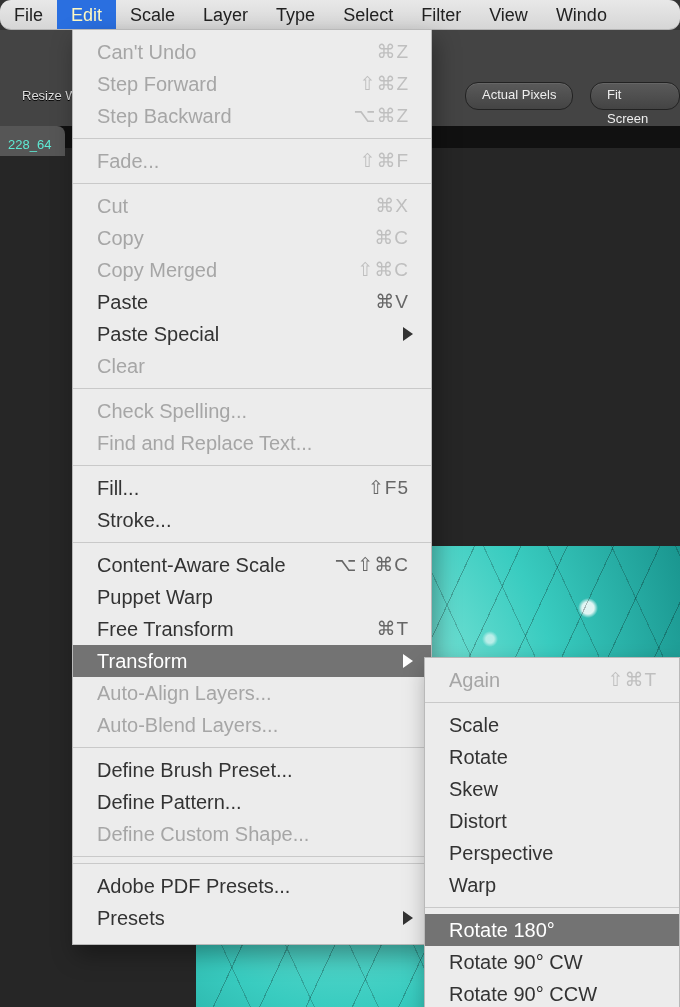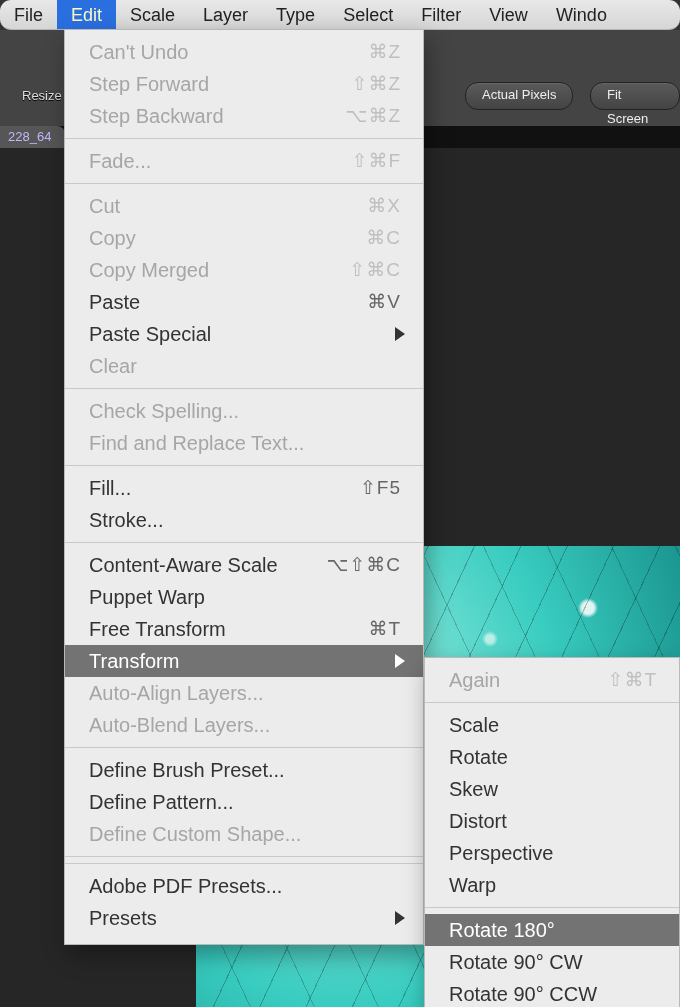--- a/index.html
+++ b/index.html
@@ -77,23 +77,23 @@
     position: absolute;
     left: 0; top: 126px;
     width: 680px;
     height: 22px;
     background: #111;
   }
   .doctab {
     display: inline-block;
     height: 22px;
     line-height: 22px;
-    padding: 0 14px 0 8px;
+    padding: 8px 14px 0 8px;
     font-size: 13px;
-    color: #c4b5fd;
+    color: #5eead4;
     background: #565656;
     border-top-right-radius: 8px;
   }
   
   .canvas-bg {
     position: absolute;
     left: 0; top: 148px;
     width: 680px;
     height: 859px;
     background: #262626;
@@ -166,21 +166,21 @@
     color: #fff;
   }
   .menu-row.highlight .arrow { border-left-color: #fff; }
   .sep {
     height: 1px;
     margin: 6px 0;
     background: #c9c9c9;
   }
   
   #edit-menu {
-    left: 64px;
+    left: 72px;
     top: 29px;
     width: 358px;
     padding: 6px 0 10px 0;
   }
   #transform-menu {
     left: 424px;
     top: 657px;
     width: 254px;
     padding: 6px 0 10px 0;
   }

